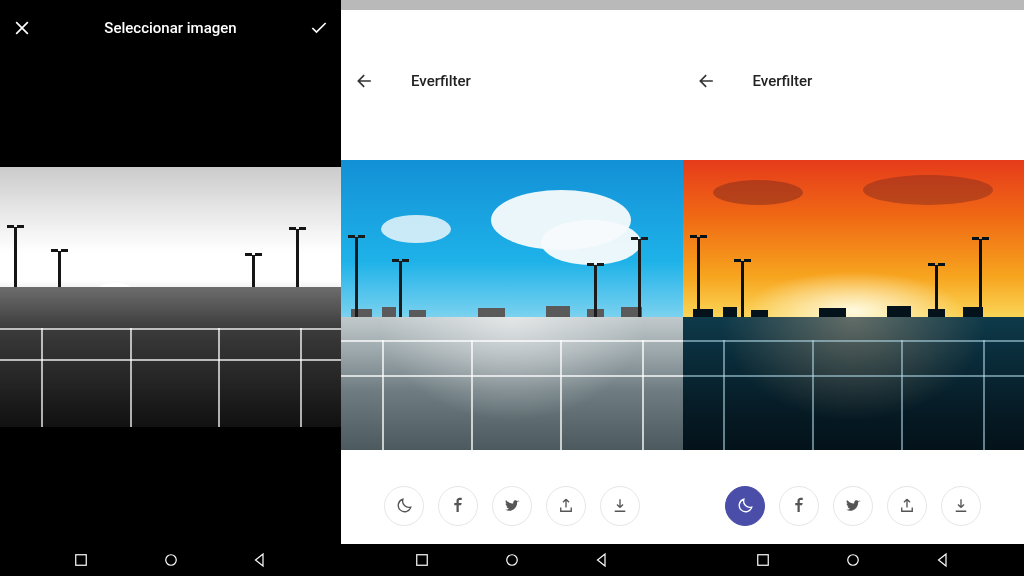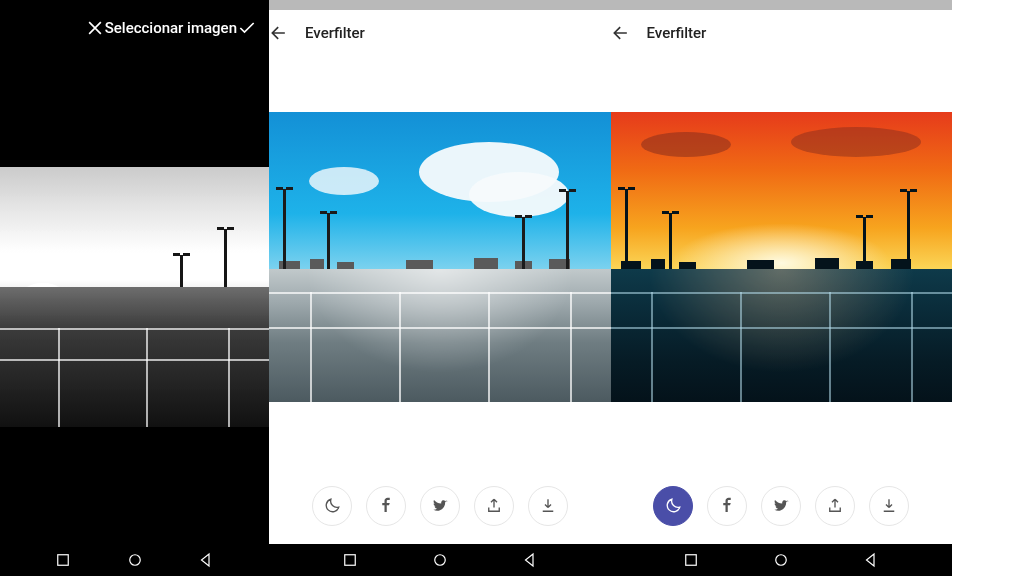--- a/index.html
+++ b/index.html
@@ -1,21 +1,21 @@
 <!DOCTYPE html>
 <html><head>
 <meta charset="utf-8">
 <style>
   * { box-sizing: border-box; margin: 0; padding: 0; }
   html, body { width: 1024px; height: 576px; overflow: hidden; font-family: -apple-system, BlinkMacSystemFont, "Segoe UI", Roboto, sans-serif; }
   .root { display: flex; width: 100%; height: 100%; }
 
   
   .panel1 {
-    width: 269px; height: 576px; background: #000; position: relative; display: flex; flex-direction: column; align-items: flex-end;
+    width: 341px; height: 576px; background: #000; position: relative; display: flex; flex-direction: column;
   }
   .status-dark { width: 100%; height: 6px; background: #000; }
   .p1-topbar {
     display: flex; align-items: center; justify-content: space-between; padding: 0 12px; height: 44px;
   }
   .p1-topbar .title { color: #fff; font-size: 15px; font-weight: 500; }
   .icon { display: inline-flex; align-items: center; justify-content: center; }
   .p1-icon svg { width: 20px; height: 20px; stroke: #fff; fill: none; stroke-width: 2; }
 
   .p1-imagewrap { flex: 1; display: flex; align-items: center; justify-content: center; }
@@ -43,21 +43,21 @@
 
   .p1-navbar, .navbar {
     height: 32px; width: 100%; background: #000; display: flex; align-items: center; justify-content: space-evenly;
   }
   .nav-icon svg { width: 18px; height: 18px; stroke: #fff; fill: none; stroke-width: 1.6; }
 
   
   .panel { width: 341.5px; height: 576px; background: #fff; display: flex; flex-direction: column; position: relative; }
   .status-light { width: 100%; height: 10px; background: #b9b9b9; }
   .ef-topbar {
-    height: 46px; display: flex; align-items: center; gap: 16px; padding: 0 0;
+    height: 46px; display: flex; align-items: center; gap: 36px; padding: 0 14px; margin-top: 48px;
   }
   .ef-topbar .back svg { width: 20px; height: 20px; stroke: #333; fill:none; stroke-width:2; }
   .ef-topbar .title { color: #222; font-size: 15px; font-weight: 500; }
 
   .ef-imagewrap { flex: 0 0 auto; height: 290px; margin-top: 56px; position: relative; }
   .ef-image { width: 100%; height: 100%; position: relative; overflow: hidden; }
 
   
   .sky-blue { background: linear-gradient(to bottom, #1390d6 0%, #1eb2e9 35%, #7fd3ef 55%, #cfe9f3 65%); }
   .cloud { position:absolute; background:#f7fbfd; border-radius:50%; filter: blur(0.5px); opacity:0.95; }

